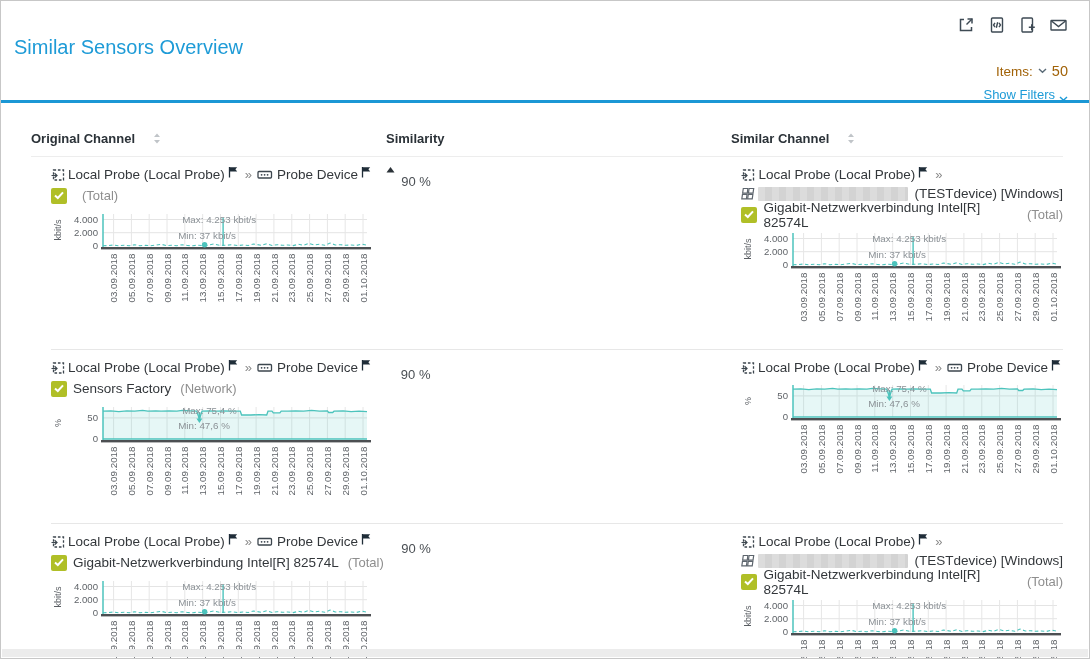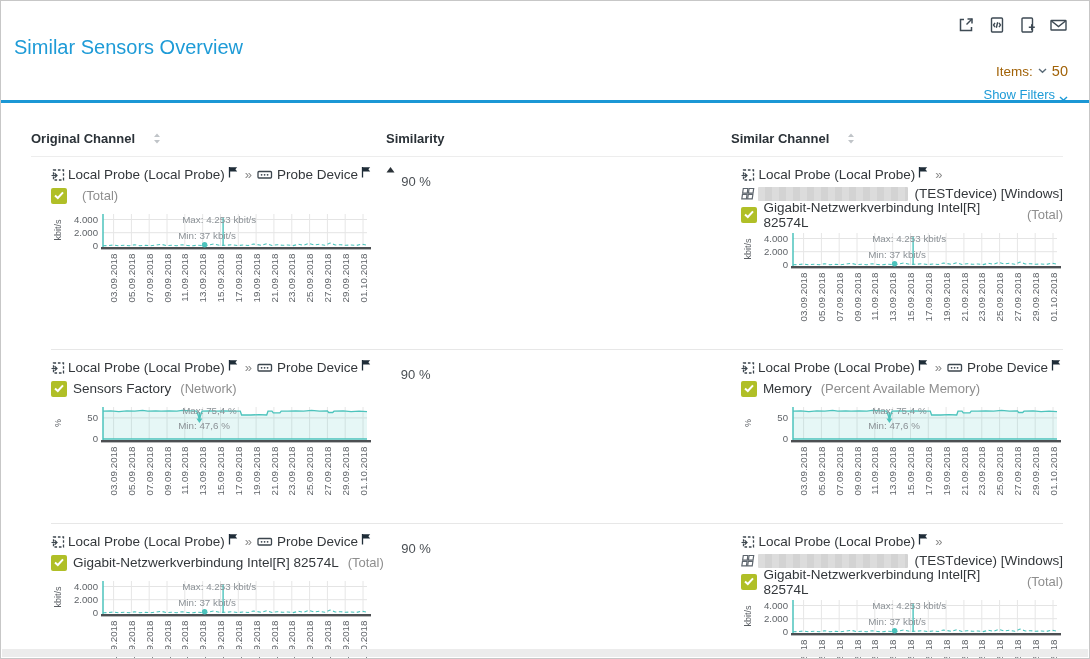--- a/index.html
+++ b/index.html
@@ -428,29 +428,20 @@
                 </svg>
               </span>
               <span class="bclink">Probe Device</span>
               <span class="bcflag">
                 <svg width="10" height="12" viewBox="0 0 10 12">
                   <path d="M1.5 1 V11.5" stroke="#1f2d38" stroke-width="1.3"></path>
                   <path d="M1.5 1.2 H9.2 L7.4 3.3 L9.2 5.4 H1.5 Z" fill="#1f2d38"></path>
                 </svg>
               </span>
             </div>
-            <div class="sline">
-              <span class="scheck">
-                <svg width="10" height="9" viewBox="0 0 10 9" fill="none">
-                  <path d="M1 4.5 L3.8 7 L9 1.3" stroke="#fff" stroke-width="2"></path>
-                </svg>
-              </span>
-              <span class="sname">Memory</span>
-              <span class="schan">(Percent Available Memory)</span>
-            </div>
             <svg class="minichart" width="320" height="113" viewBox="0 0 320 113">
               <text class="yl" text-anchor="middle" transform="translate(10,22) rotate(-90)">%</text>
               <text class="tk" x="47" y="20.299999999999997" text-anchor="end">50</text>
               <line x1="52" y1="16.9" x2="316" y2="16.9" stroke="#e4e4e4" stroke-width="1"></line>
               <text class="tk" x="47" y="41.4" text-anchor="end">0</text>
               <line x1="62.6" y1="6" x2="62.6" y2="38" stroke="#e6e6e6" stroke-width="1"></line>
               <text class="dl" text-anchor="end" transform="translate(66.2,45.5) rotate(-90)">03.09.2018</text>
               <line x1="80.4" y1="6" x2="80.4" y2="38" stroke="#e6e6e6" stroke-width="1"></line>
               <text class="dl" text-anchor="end" transform="translate(84,45.5) rotate(-90)">05.09.2018</text>
               <line x1="98.2" y1="6" x2="98.2" y2="38" stroke="#e6e6e6" stroke-width="1"></line>

